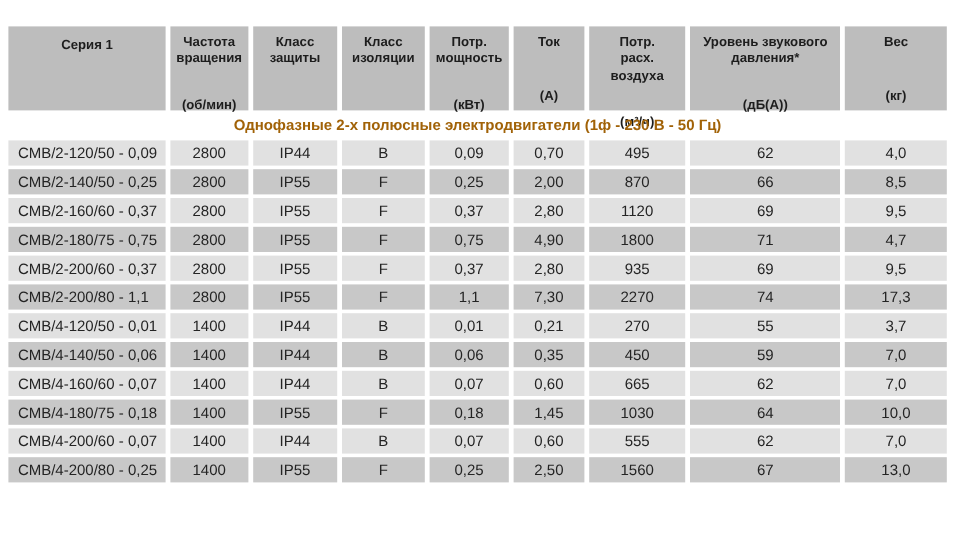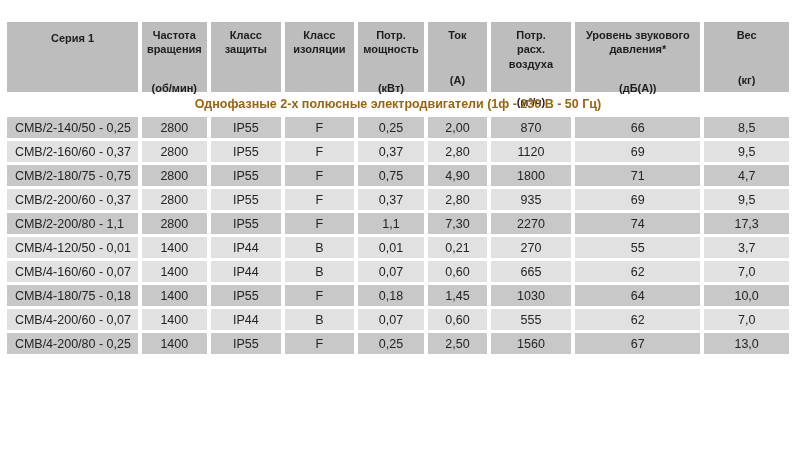--- a/index.html
+++ b/index.html
@@ -147,20 +147,31 @@
               <div class="h-label">Вес</div>
               <div class="h-unit">(кг)</div>
             </div>
           </th>
         </tr>
     </thead>
     <tbody id="table-body">
         <tr>
           <td colspan="9" class="section-title">Однофазные 2-х полюсные электродвигатели (1ф - 230 В - 50 Гц)</td>
         </tr>
+        <tr class="light">
+          <td class="name-cell">СМВ/2-120/50 - 0,09</td>
+          <td class="val-cell">2800</td>
+          <td class="val-cell">IP44</td>
+          <td class="val-cell">B</td>
+          <td class="val-cell">0,09</td>
+          <td class="val-cell">0,70</td>
+          <td class="val-cell">495</td>
+          <td class="val-cell">62</td>
+          <td class="val-cell">4,0</td>
+        </tr>
         <tr class="dark">
           <td class="name-cell">СМВ/2-140/50 - 0,25</td>
           <td class="val-cell">2800</td>
           <td class="val-cell">IP55</td>
           <td class="val-cell">F</td>
           <td class="val-cell">0,25</td>
           <td class="val-cell">2,00</td>
           <td class="val-cell">870</td>
           <td class="val-cell">66</td>
           <td class="val-cell">8,5</td>
@@ -213,20 +224,31 @@
           <td class="name-cell">СМВ/4-120/50 - 0,01</td>
           <td class="val-cell">1400</td>
           <td class="val-cell">IP44</td>
           <td class="val-cell">B</td>
           <td class="val-cell">0,01</td>
           <td class="val-cell">0,21</td>
           <td class="val-cell">270</td>
           <td class="val-cell">55</td>
           <td class="val-cell">3,7</td>
         </tr>
+        <tr class="dark">
+          <td class="name-cell">СМВ/4-140/50 - 0,06</td>
+          <td class="val-cell">1400</td>
+          <td class="val-cell">IP44</td>
+          <td class="val-cell">B</td>
+          <td class="val-cell">0,06</td>
+          <td class="val-cell">0,35</td>
+          <td class="val-cell">450</td>
+          <td class="val-cell">59</td>
+          <td class="val-cell">7,0</td>
+        </tr>
         <tr class="light">
           <td class="name-cell">СМВ/4-160/60 - 0,07</td>
           <td class="val-cell">1400</td>
           <td class="val-cell">IP44</td>
           <td class="val-cell">B</td>
           <td class="val-cell">0,07</td>
           <td class="val-cell">0,60</td>
           <td class="val-cell">665</td>
           <td class="val-cell">62</td>
           <td class="val-cell">7,0</td>

